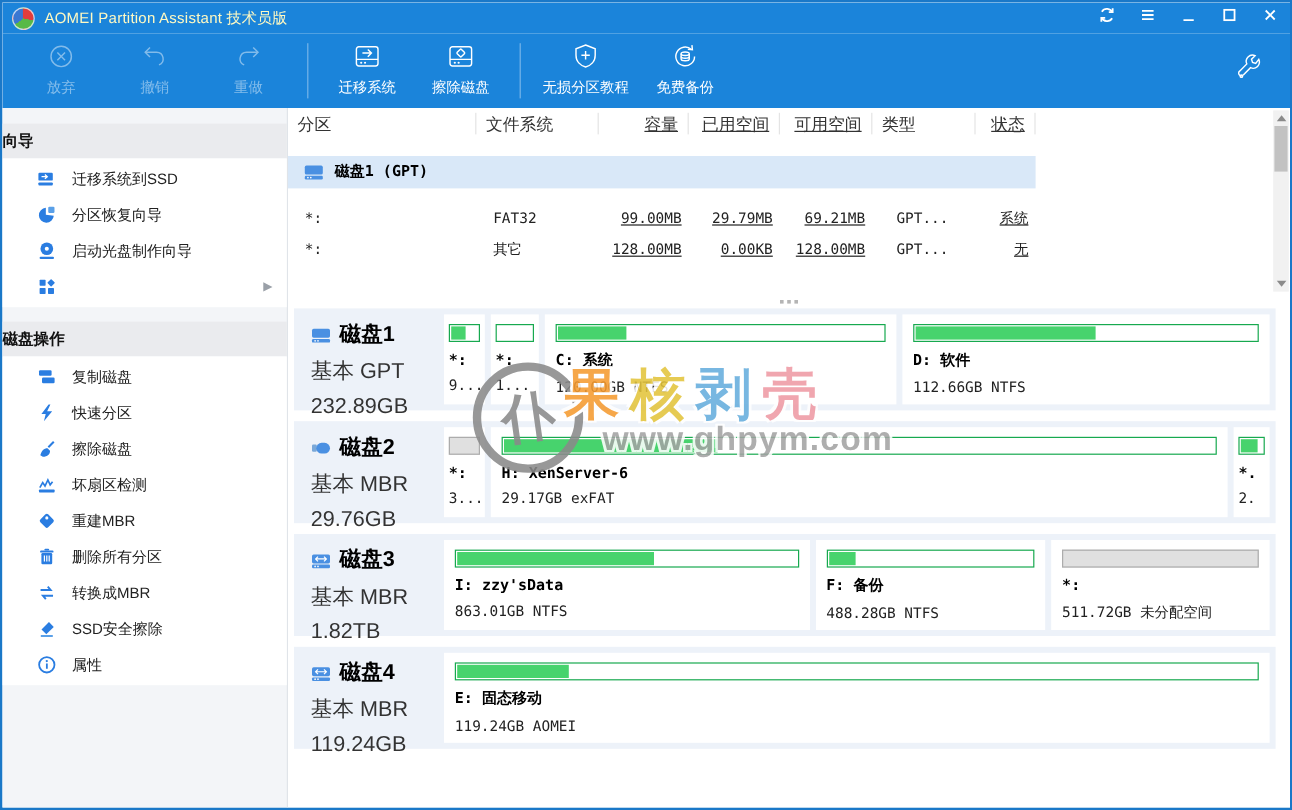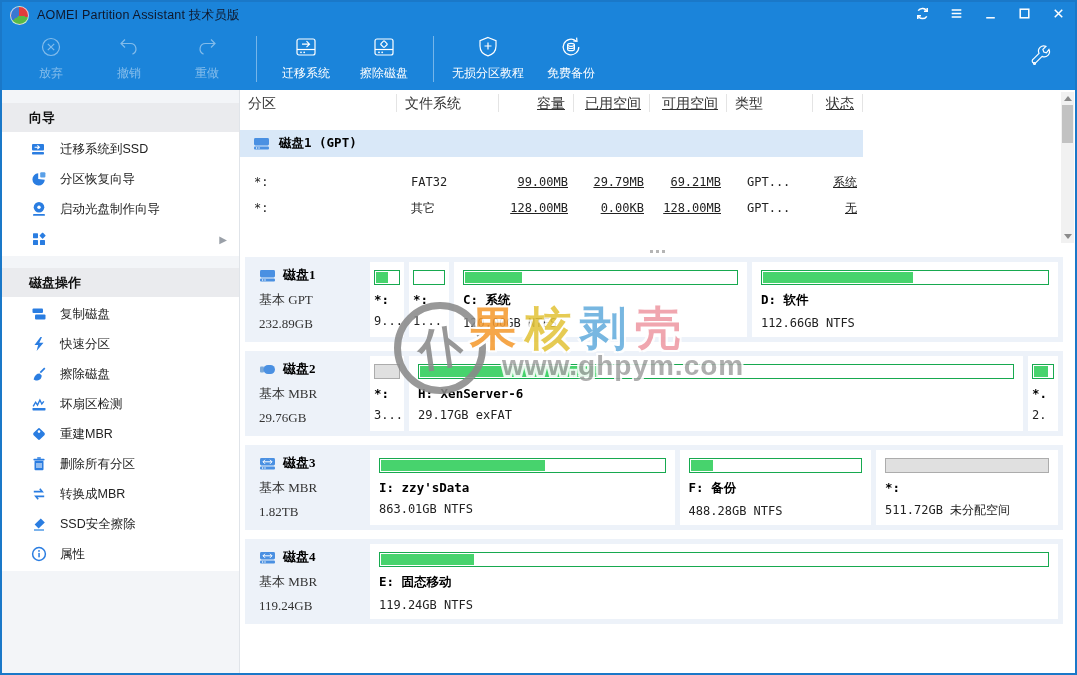--- a/index.html
+++ b/index.html
@@ -1,35 +1,35 @@
 <!DOCTYPE html>
 <html><head>
 <meta charset="utf-8">
 <style>
   html,body{margin:0;padding:0;background:#888;font-family:"Liberation Sans","DejaVu Sans",sans-serif;}
   .win{width:1077px;height:675px;box-sizing:border-box;border:2px solid #1a78c8;background:#fff;position:relative;overflow:hidden;margin:0 auto;}
   
-  .titlebar{height:26px;background:#1b84da;display:flex;align-items:center;color:#0f172a;padding:0 0 0 8px;}
+  .titlebar{height:26px;background:#1b84da;display:flex;align-items:center;color:#fef9c3;padding:0 0 0 8px;}
   .applogo{width:17px;height:17px;border-radius:50%;background:conic-gradient(#e23c3c 0 100deg,#58b947 100deg 235deg,#3a77d2 235deg 360deg);border:1px solid rgba(255,255,255,.7);margin-right:8px;flex:0 0 auto;}
   .apptitle{font-size:12.5px;letter-spacing:.2px;}
   .winctrls{margin-left:auto;display:flex;align-items:center;}
   .wbtn{width:34px;height:26px;display:flex;align-items:center;justify-content:center;cursor:default;}
   .wbtn svg{stroke:#fff;fill:none;stroke-width:1.4;}
   
   .toolbar{height:62px;background:#1b84da;display:flex;align-items:stretch;padding:0 6px 0 10px;}
   .tbtn{min-width:62px;padding:6px 8px 0;display:flex;flex-direction:column;align-items:center;gap:2px;color:#fff;font-size:12px;cursor:default;}
   .tbtn svg{stroke:#fff;fill:none;stroke-width:1.2;}
   .tbtn.disabled{opacity:.45;}
   .tsep{width:1px;background:rgba(255,255,255,.4);margin:8px 10px;}
   .wrenchbtn{margin-left:auto;align-self:center;padding-right:14px;}
   .wrenchbtn svg{stroke:#fff;fill:none;stroke-width:1.2;}
   
   .bodyrow{display:flex;height:583px;}
   .sidebar{width:238px;background:#f3f5f8;border-right:1px solid #e0e4e9;flex:0 0 auto;padding-top:13px;box-sizing:border-box;}
-  .sechead{height:29px;line-height:29px;background:#eaebee;font-weight:bold;font-size:13px;color:#111;padding-left:27px;}
+  .sechead{height:29px;line-height:29px;background:#eaebee;font-weight:bold;font-size:13px;color:#111;}
   .itemlist{background:#fff;padding:2px 0;}
   .sitem{height:30px;display:flex;align-items:center;padding-left:29px;font-size:12.5px;color:#222;cursor:default;position:relative;}
   .sitem .sico{width:16px;height:16px;margin-right:13px;flex:0 0 auto;}
   .sitem .chev{position:absolute;right:12px;color:#9aa0a8;font-size:10px;}
   .secgap{height:12px;}
   .main{flex:1;position:relative;background:#fff;overflow:hidden;}
   
   .tablewrap{position:relative;height:157px;}
   .tgrid{display:grid;grid-template-columns:157px 102px 75px 76px 77px 86px 50px 1fr;align-items:center;}
   .thead{height:26px;font-size:14px;color:#333;}
@@ -43,21 +43,21 @@
   .vscroll{position:absolute;top:2px;right:1px;bottom:4px;width:13px;background:#f1f1f1;display:flex;flex-direction:column;align-items:center;}
   .sarrow{width:0;height:0;border-left:4px solid transparent;border-right:4px solid transparent;margin:4px 0;}
   .sarrow.up{border-bottom:5px solid #8a8a8a;}
   .sarrow.down{border-top:5px solid #8a8a8a;margin-top:auto;}
   .sthumb{width:11px;height:38px;background:#c2c2c2;}
   .splitter{height:8px;display:flex;align-items:center;justify-content:center;gap:3px;}
   .splitter i{width:3px;height:3px;background:#b5b5b5;display:block;}
   
   .diskarea{padding-top:2px;}
   .panel{height:85px;margin:0 12px 9px 5px;background:#edf2f9;display:flex;padding:5px;box-sizing:border-box;gap:5px;}
-  .dinfo{width:106px;flex:0 0 auto;padding:4px 0 0 9px;font-size:13px;color:#333;font-family:Liberation Serif, serif;}
+  .dinfo{width:106px;flex:0 0 auto;padding:4px 0 0 9px;font-size:18px;color:#333;font-family:Liberation Sans, sans-serif;}
   .dinfo .dname{display:flex;align-items:center;gap:7px;font-weight:bold;color:#000;margin-bottom:7px;}
   .dinfo .dline{margin-bottom:7px;white-space:nowrap;}
   .part{background:#fff;padding:8px 9px 0;box-sizing:border-box;overflow:hidden;font-family:"DejaVu Sans Mono","Liberation Mono",monospace;}
   .part .bar{height:15px;border:1px solid #17a94f;background:#fff;padding:1px;box-sizing:border-box;}
   .part .bar .fill{height:100%;background:#47d36d;}
   .part.unalloc .bar{border-color:#acacac;background:#e0e0e0;}
   .part .plabel{font-weight:bold;font-size:12.5px;color:#000;margin-top:7px;white-space:nowrap;}
   .part .psize{font-size:12px;color:#222;margin-top:7px;white-space:nowrap;}
   .part.sm{width:34px;flex:0 0 auto;padding:8px 4px 0;}
   .dico{width:17px;height:15px;flex:0 0 auto;}
@@ -475,21 +475,21 @@
                 <span>磁盘4</span>
               </div>
             <div class="dline">基本 MBR</div>
             <div class="dline">119.24GB</div>
           </div>
           <div class="part" style="flex:1">
             <div class="bar">
                 <div class="fill" style="width: 14%;"></div>
               </div>
             <div class="plabel">E: 固态移动</div>
-            <div class="psize">119.24GB NTFS</div>
+            <div class="psize">119.24GB AOMEI</div>
           </div>
         </div>
 
       </div>
     </div>
   </div>
 
   <div class="wm">
     <div class="wmring">
         <span>仆</span>

